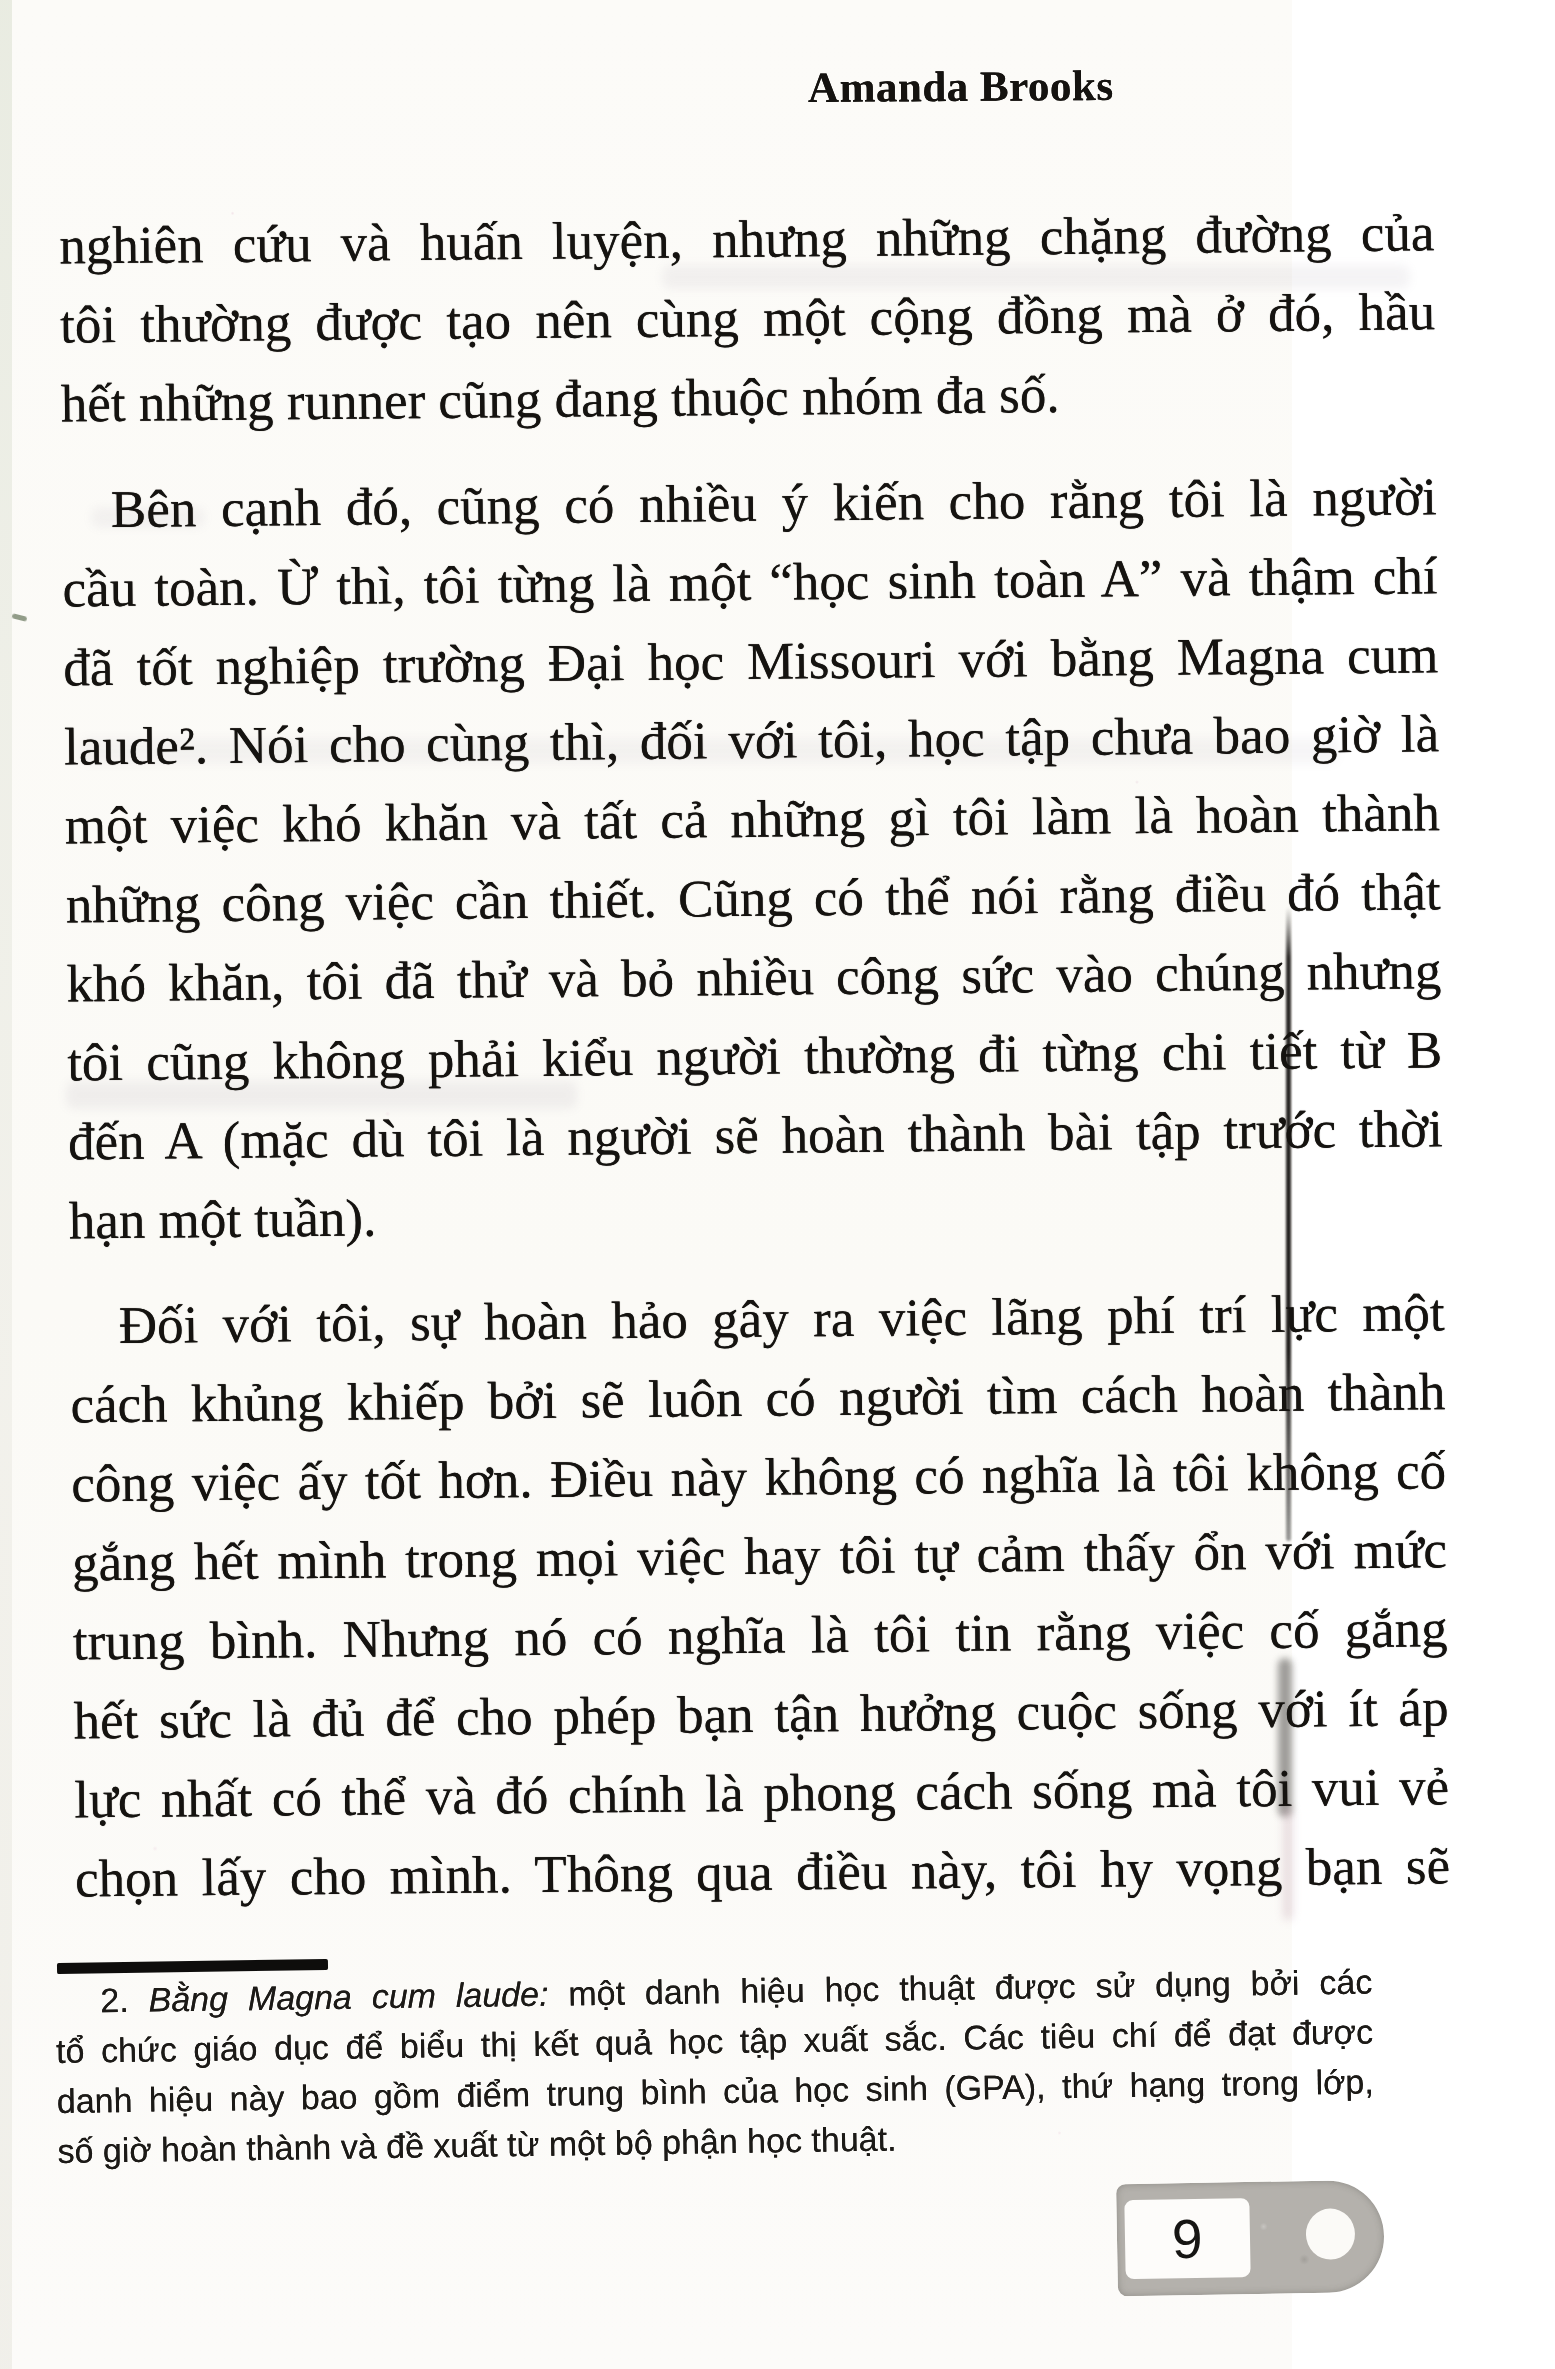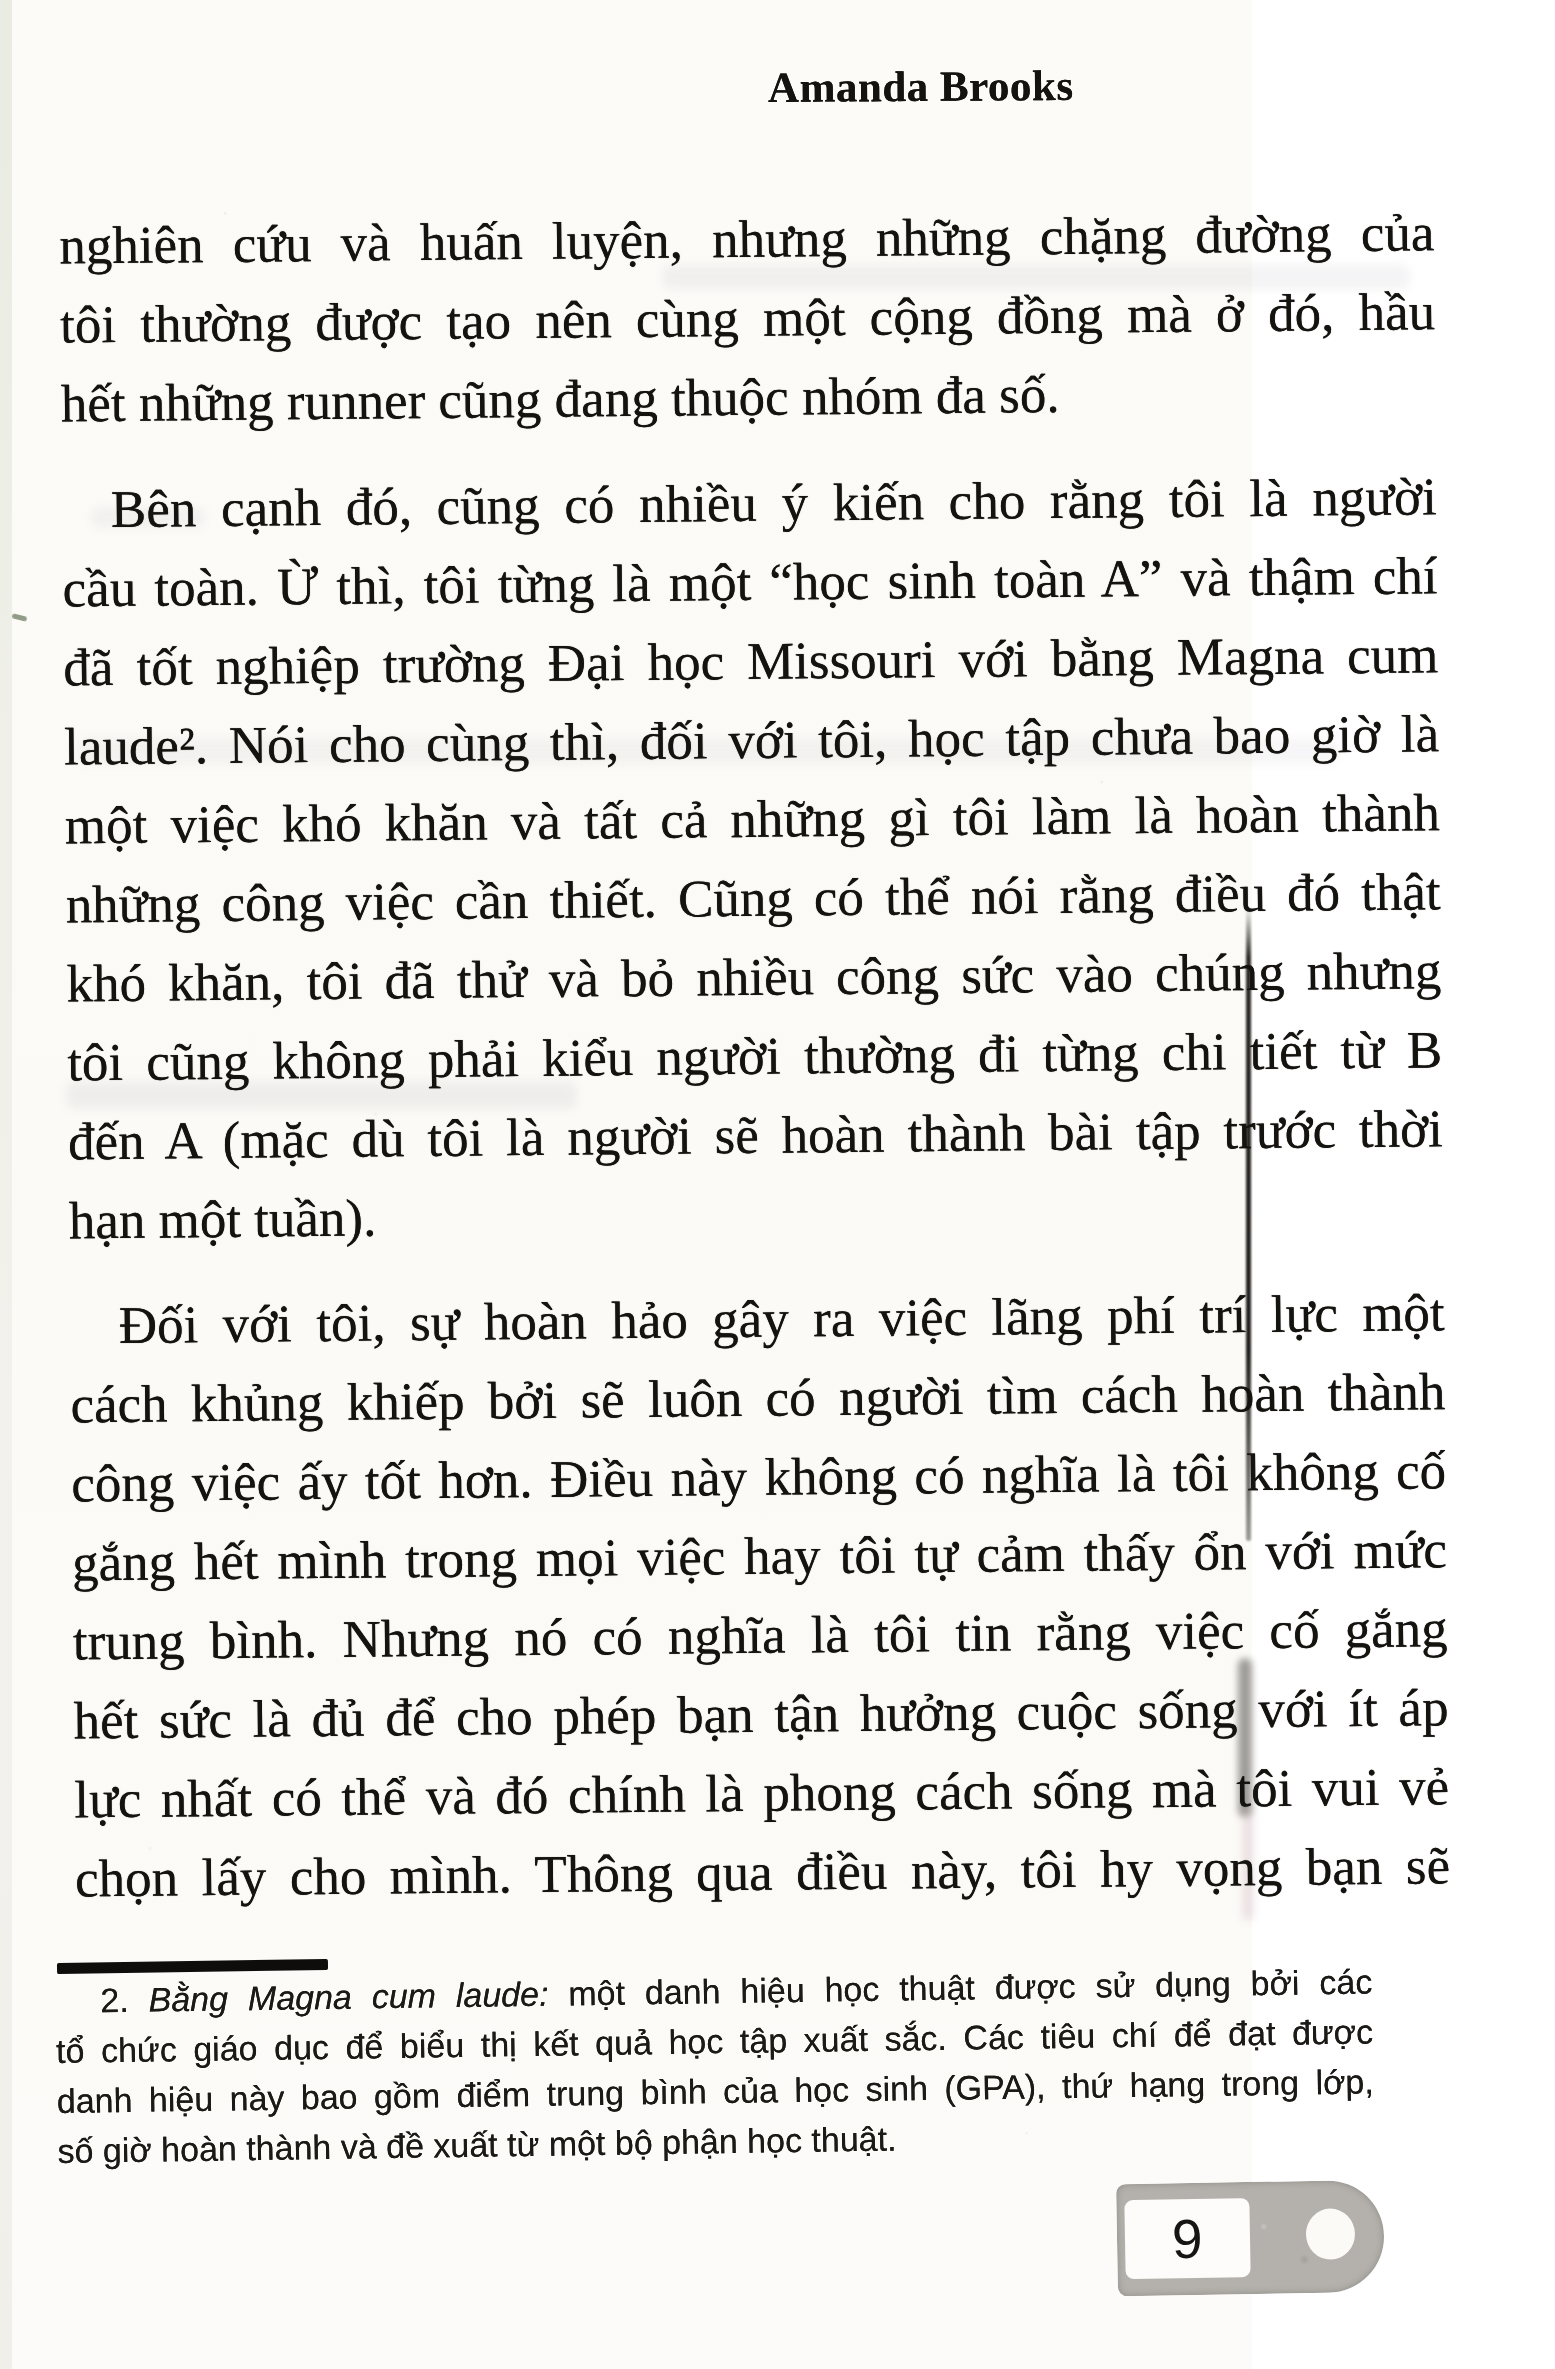--- a/index.html
+++ b/index.html
@@ -12,20 +12,21 @@
       radial-gradient(2.8px 2.8px at 18% 9%,  rgba(214,160,190,.25) 0, rgba(214,160,190,0) 70%),
       radial-gradient(3.8px 3.8px at 72% 14%, rgba(214,160,190,.18) 0, rgba(214,160,190,0) 70%),
       radial-gradient(2.8px 2.8px at 88% 33%, rgba(200,150,180,.2)  0, rgba(200,150,180,0) 70%),
       radial-gradient(3.8px 3.8px at 30% 47%, rgba(214,160,190,.15) 0, rgba(214,160,190,0) 70%),
       radial-gradient(2.8px 2.8px at 64% 63%, rgba(214,160,190,.2)  0, rgba(214,160,190,0) 70%),
       radial-gradient(3.8px 3.8px at 12% 78%, rgba(214,160,190,.16) 0, rgba(214,160,190,0) 70%),
       radial-gradient(2.8px 2.8px at 82% 90%, rgba(214,160,190,.2)  0, rgba(214,160,190,0) 70%),
       linear-gradient(180deg, #fcfbf8 0%, #fbfaf6 55%, #fcfbf9 100%);
     font-family: "Liberation Serif", serif;
     color: #151310;
+    padding-left: 40px;
   }
 
   
   .edge-left {
     position: absolute; left: 0; top: 0; width: 12.3px; height: 2370px;
     background: linear-gradient(180deg, #e7eadf 0%, #edeee6 30%, #f1f0ea 60%, #efeee8 100%);
     opacity: .9;
   }
   .edge-right-line {
     position: absolute; right: 0.9px; top: 907px; width: 4.7px; height: 634px;

